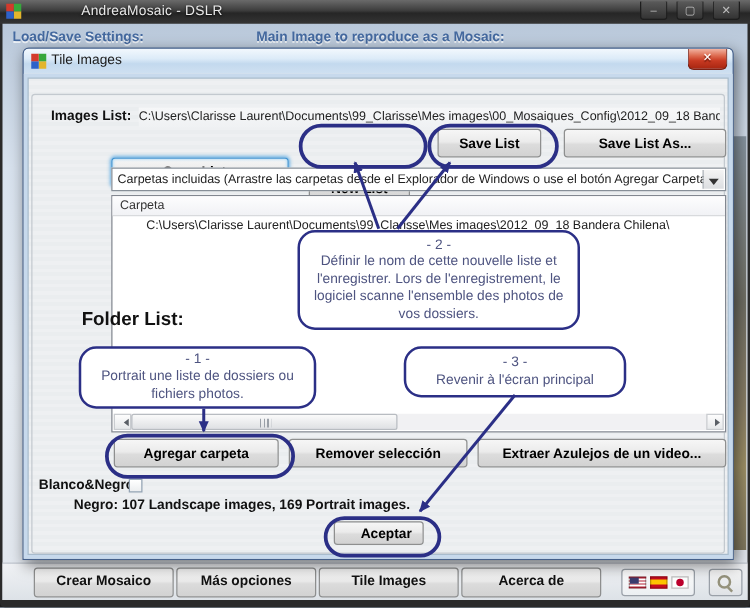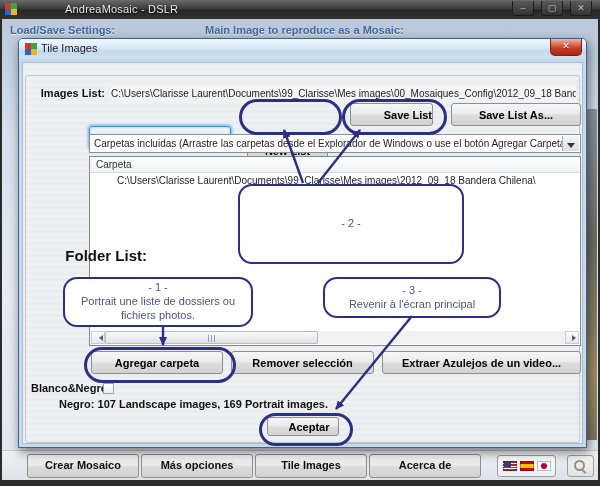--- a/index.html
+++ b/index.html
@@ -175,21 +175,21 @@
   </div>
 
   <div class="dlg-body">
     <div class="groupbox"></div>
 
     <span class="lbl images-list-label">Images List:</span>
     <span class="images-list-path">C:\Users\Clarisse Laurent\Documents\99_Clarisse\Mes images\00_Mosaiques_Config\2012_09_18 Bandera Chilena.amn</span>
 
     <div class="btn btn-focus" style="left:70px;top:44px;width:142px;">Open List...</div>
     <div class="btn" style="left:228px;top:44px;width:81px;margin-top:36px;">New List</div>
-    <div class="btn" style="left:331px;top:44px;width:83px;text-align:right;">Save List</div>
+    <div class="btn" style="left:331px;top:44px;width:83px;">Save List</div>
     <div class="btn" style="left:432px;top:44px;width:130px;">Save List As...</div>
     <div class="oval" style="left:220px;top:40px;width:97px;height:30px;"></div>
     <div class="oval" style="left:323px;top:40px;width:99px;height:30px;"></div>
 
     <div class="dropdown">
       <span>Carpetas incluidas (Arrastre las carpetas desde el Explorador de Windows o use el botón Agregar Carpeta)</span>
       <span class="dd-arrow"></span>
     </div>
 
     <div class="folder-list">
@@ -205,20 +205,21 @@
     </div>
 
     <span class="folder-list-label">Folder List:</span>
 
     <div class="bubble" style="left:44px;top:218px;width:190px;height:50px;">
       <div class="num">- 1 -</div>
       <div>Portrait une liste de dossiers ou fichiers photos.</div>
     </div>
     <div class="bubble" style="left:219px;top:125px;width:226px;height:80px;">
       <div class="num">- 2 -</div>
+      <div>Définir le nom de cette nouvelle liste et l'enregistrer. Lors de l'enregistrement, le logiciel scanne l'ensemble des photos de vos dossiers.</div>
     </div>
     <div class="bubble" style="left:304px;top:218px;width:178px;height:41px;">
       <div class="num">- 3 -</div>
       <div>Revenir à l'écran principal</div>
     </div>
 
     <div class="btn" style="left:72px;top:292px;width:132px;">Agregar carpeta</div>
     <div class="btn" style="left:363px;top:292px;width:199px;">Extraer Azulejos de un video...</div>
     <div class="btn" style="left:212px;top:292px;width:143px;">Remover selección</div>
     <div class="oval" style="left:65px;top:288px;width:146px;height:30px;"></div>

